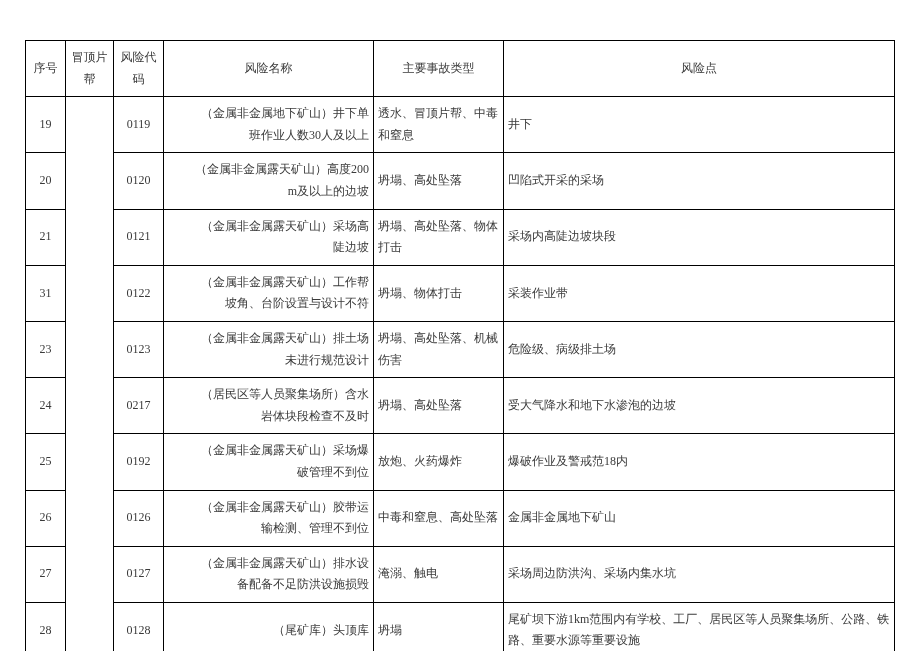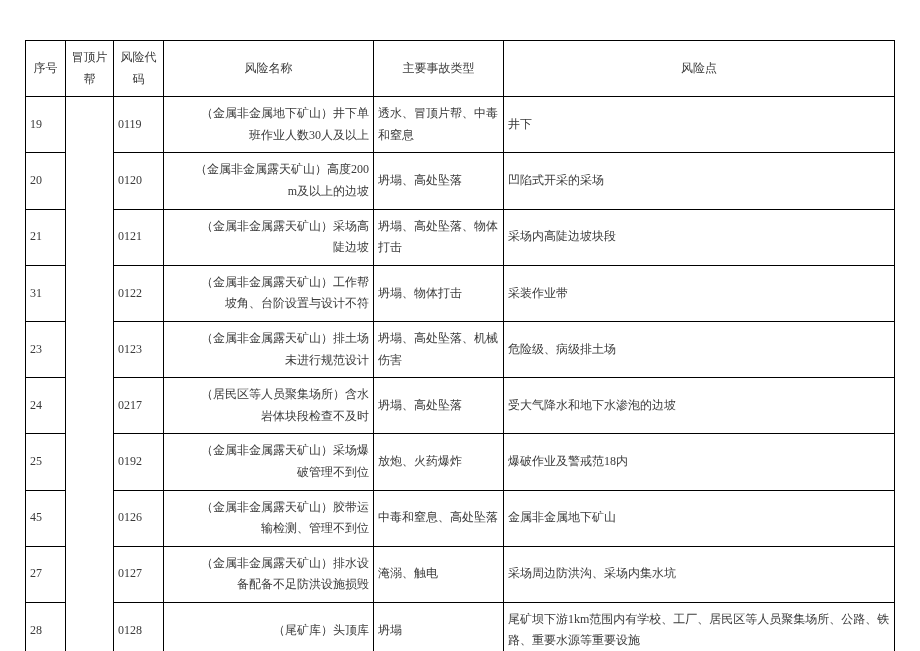--- a/index.html
+++ b/index.html
@@ -23,21 +23,21 @@
       border: 1px solid #000;
       padding: 6px 4px;
       vertical-align: middle;
       line-height: 1.8;
       word-break: break-all;
     }
     th {
       text-align: center;
       font-weight: normal;
     }
-    td.c { text-align: left; }
+    td.c { text-align: center; }
     td.l { text-align: left; }
     td.name { text-align: right; text-indent: 2em; }
     col.seq { width: 40px; }
     col.cat { width: 48px; }
     col.code { width: 50px; }
     col.name { width: 210px; }
     col.atype { width: 130px; }
     col.point { width: auto; }
   </style>
 </head>
@@ -108,21 +108,21 @@
           <td class="l">受大气降水和地下水渗泡的边坡</td>
         </tr>
         <tr>
           <td class="c">25</td>
           <td class="c">0192</td>
           <td class="name">（金属非金属露天矿山）采场爆破管理不到位</td>
           <td class="l">放炮、火药爆炸</td>
           <td class="l">爆破作业及警戒范18内</td>
         </tr>
         <tr>
-          <td class="c">45</td>
+          <td class="c">26</td>
           <td class="c">0126</td>
           <td class="name">（金属非金属露天矿山）胶带运输检测、管理不到位</td>
           <td class="l">中毒和窒息、高处坠落</td>
           <td class="l">金属非金属地下矿山</td>
         </tr>
         <tr>
           <td class="c">27</td>
           <td class="c">0127</td>
           <td class="name">（金属非金属露天矿山）排水设备配备不足防洪设施损毁</td>
           <td class="l">淹溺、触电</td>

